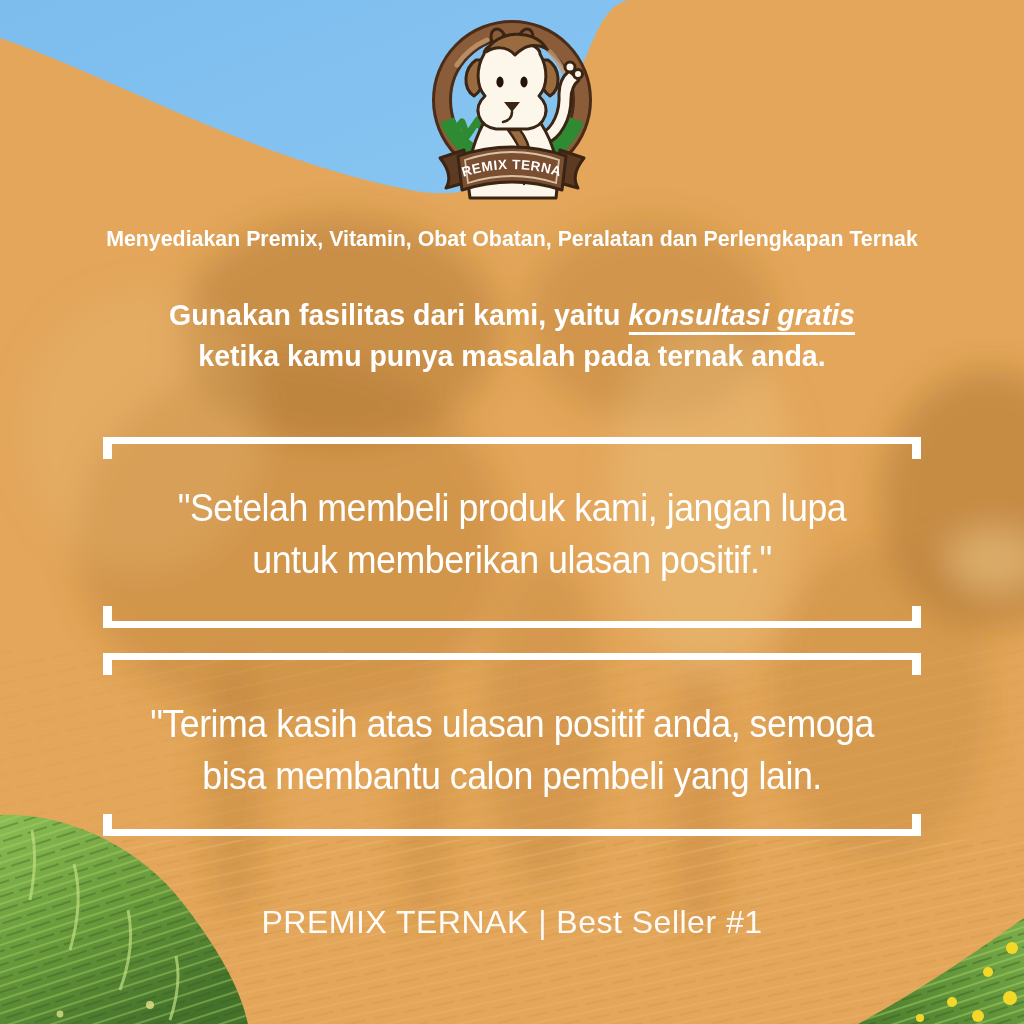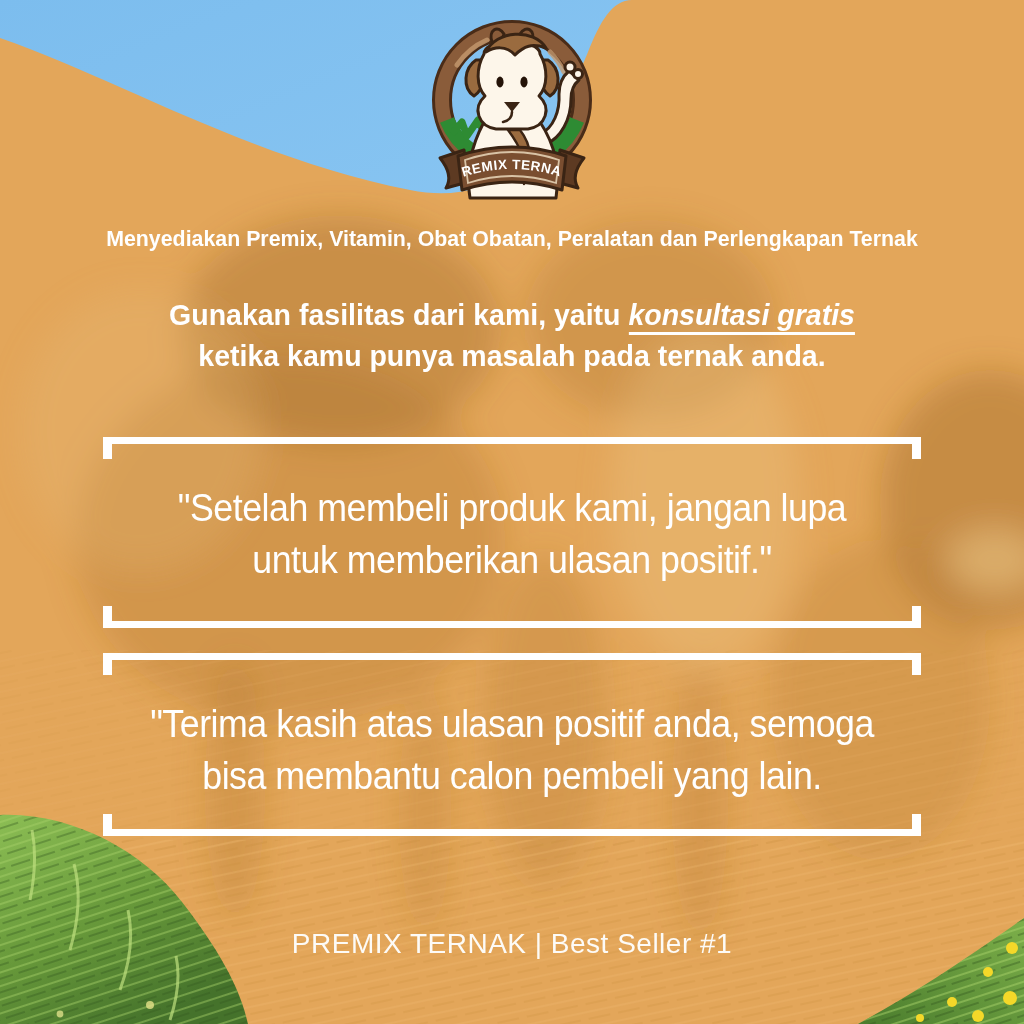--- a/index.html
+++ b/index.html
@@ -8,21 +8,21 @@
   .bg-svg{position:absolute;left:0;top:0;width:1024px;height:1024px;display:block;}
 
   
   .txt{position:absolute;left:0;right:0;text-align:center;color:#ffffff;}
   .tagline{top:226px;font-size:22px;font-weight:700;letter-spacing:0px;transform:scaleX(0.97);}
   .headline{top:294px;font-size:30px;font-weight:700;line-height:41px;transform:scaleX(0.95);}
   .headline .em{font-style:italic;border-bottom:3px solid #ffffff;padding-bottom:1px;}
   .quote{font-size:38px;font-weight:400;line-height:52px;letter-spacing:-0.5px;transform:scaleX(0.94);}
   .quote1-text{top:482px;}
   .quote2-text{top:698px;}
-  .footer-line{top:928px;font-size:28px;font-weight:400;letter-spacing:0.5px;color:#fdfbf7;}
+  .footer-line{top:904px;font-size:32px;font-weight:400;letter-spacing:0.5px;color:#fdfbf7;}
 
   
   .qline{position:absolute;left:103px;width:818px;height:7px;background:#ffffff;}
   .qline::before,.qline::after{content:"";position:absolute;width:9px;height:22px;background:#ffffff;}
   .qline::before{left:0;}
   .qline::after{right:0;}
   .caps-down::before,.caps-down::after{top:0;}
   .caps-up::before,.caps-up::after{bottom:0;}
   .q1-top{top:437px;}
   .q1-bottom{top:621px;}

